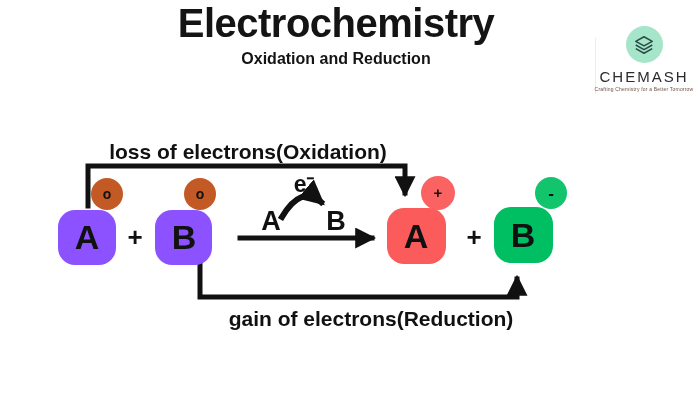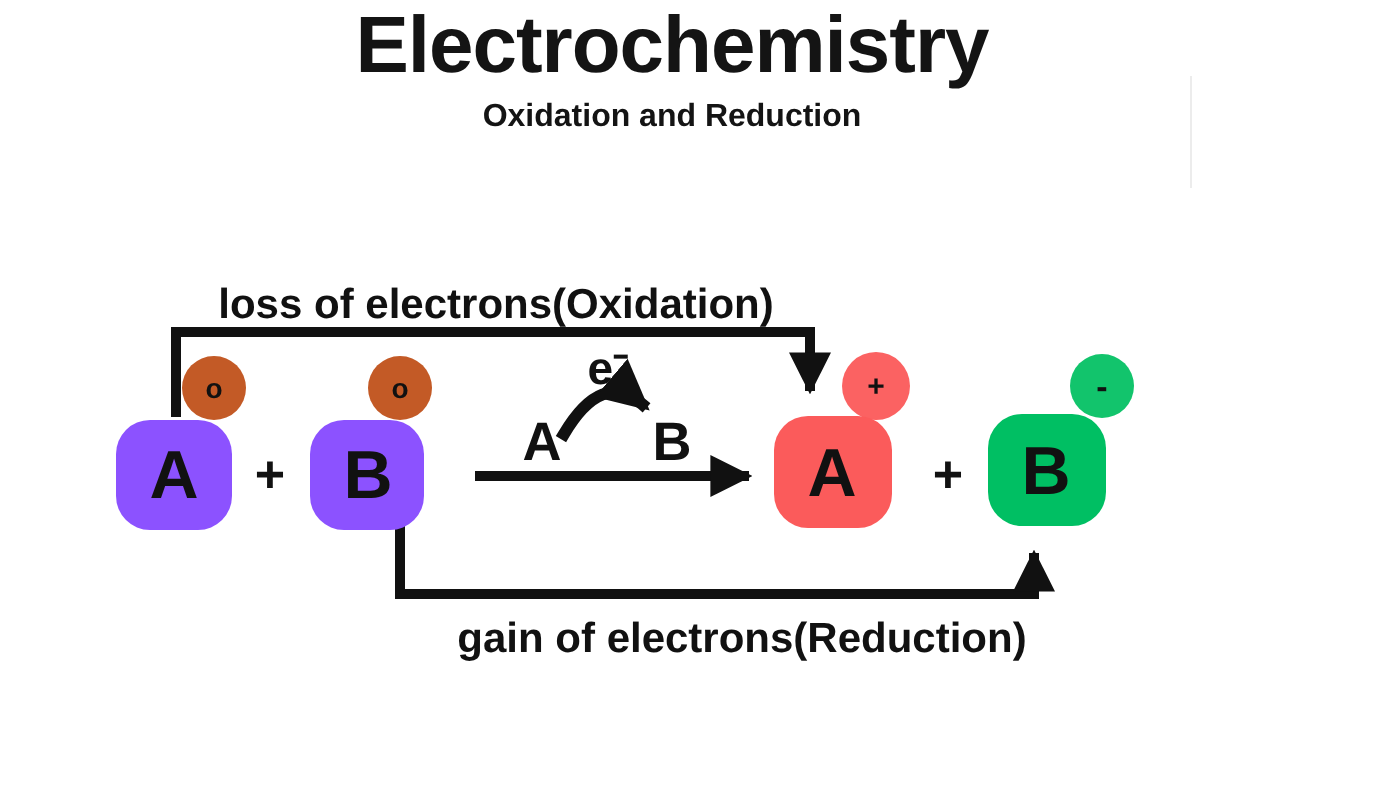--- a/index.html
+++ b/index.html
@@ -27,20 +27,33 @@
 
 <div class="stage">
 
   <div class="title-wrap">
     <div class="page-title">Electrochemistry</div>
     <div class="page-subtitle">Oxidation and Reduction</div>
   </div>
 
   <div class="logo-divider"></div>
 
+  <div class="logo">
+    <div class="logo-circle" style="background:#a5e5c9;">
+      <svg width="22" height="22" viewBox="0 0 24 24">
+        <g fill="none" stroke="#2a4b45" stroke-width="1.6" stroke-linejoin="round">
+          <polygon points="12,3 21,8 12,13 3,8"></polygon>
+          <polyline points="3,12 12,17 21,12"></polyline>
+          <polyline points="3,16 12,21 21,16"></polyline>
+        </g>
+      </svg>
+    </div>
+    <div class="brand-name">CHEMASH</div>
+    <div class="brand-tagline">Crafting Chemistry for a Better Tomorrow</div>
+  </div>
 
   <svg class="diagram" width="700" height="400" viewBox="0 0 700 400">
     <defs>
       <marker id="ah" viewBox="0 0 10 10" refX="8" refY="5" markerWidth="4.2" markerHeight="4.2" orient="auto-start-reverse">
         <path d="M0,0 L10,5 L0,10 Z" fill="#111"></path>
       </marker>
     </defs>
 
     <circle cx="107" cy="194" r="16" fill="#c35a26"></circle>
     <circle cx="200" cy="194" r="16" fill="#c35a26"></circle>

